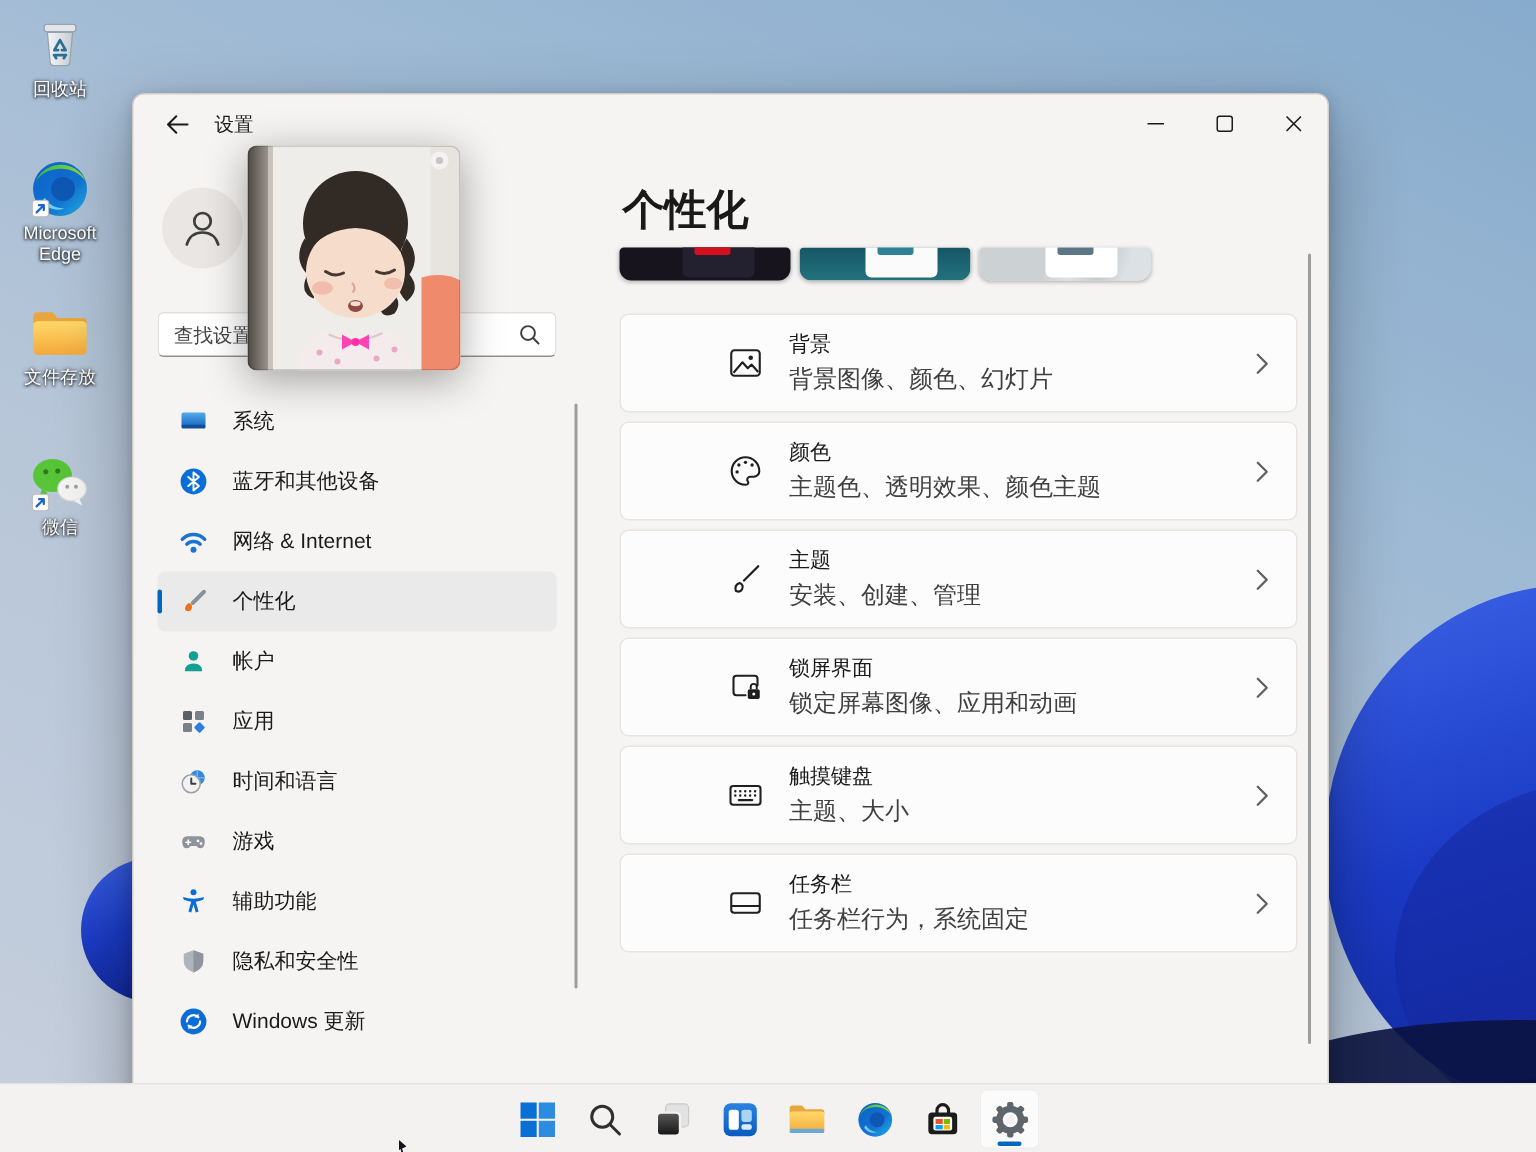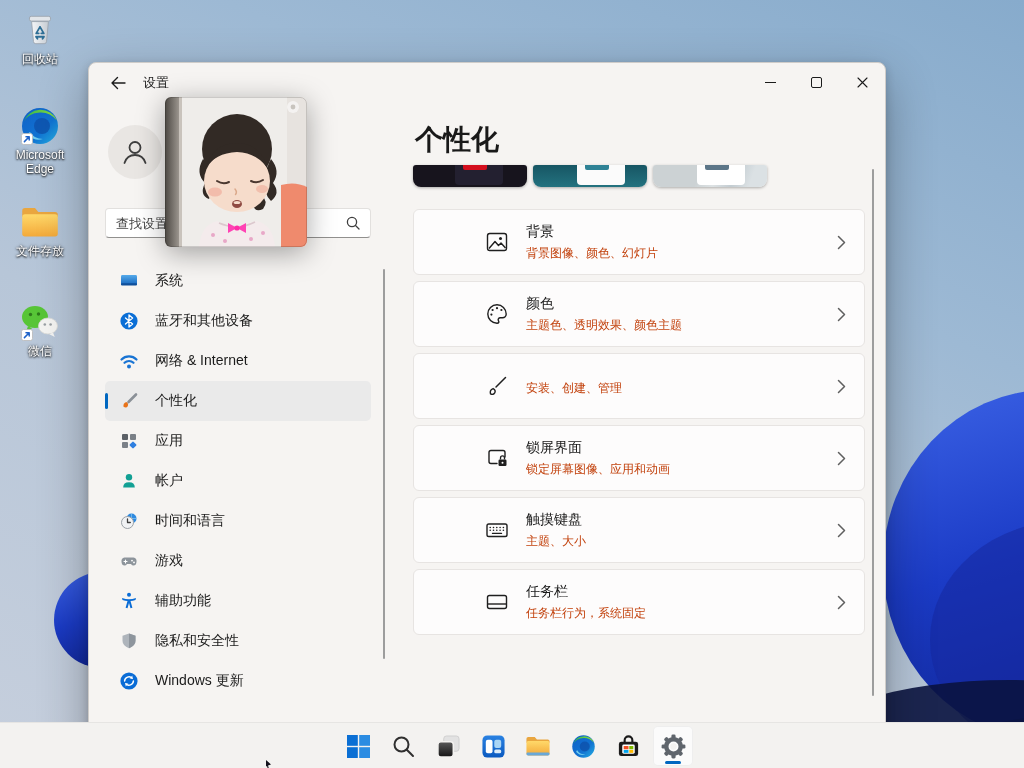--- a/index.html
+++ b/index.html
@@ -49,21 +49,21 @@
   .thumbs{position:absolute;left:324px;top:102px;display:flex;gap:6px;}
   .thumb{width:114px;height:22px;border-radius:3px 3px 8px 8px;position:relative;overflow:hidden;
          box-shadow:0 1px 3px rgba(0,0,0,.3);cursor:pointer;}
   .thumb .miniwin{position:absolute;border-radius:4px;}
   .cards{position:absolute;left:324px;top:146px;width:452px;display:flex;flex-direction:column;gap:6px;}
   .card{height:66px;background:#fdfcfc;border:1px solid #e7e4e2;border-radius:6px;box-sizing:border-box;
         display:flex;align-items:center;cursor:pointer;padding-left:48px;}
   .card .c-icon{width:26px;height:26px;margin-left:22px;flex:0 0 auto;}
   .card .c-text{margin-left:16px;flex:1;}
   .card .c-title{font-size:14px;color:#191919;}
-  .card .c-sub{font-size:12px;color:#c2410c;margin-top:4px;}
+  .card .c-sub{font-size:16px;color:#404040;margin-top:4px;}
   .card .c-chev{margin-right:18px;flex:0 0 auto;}
   .main-scroll{position:absolute;left:783px;top:106px;width:2px;height:527px;background:#9d9d9d;border-radius:1px;cursor:pointer;}
   
   .photo{position:absolute;left:165px;top:97px;width:142px;height:150px;filter:drop-shadow(0 6px 14px rgba(0,0,0,.35));}
   
   .taskbar{position:absolute;left:0;top:722px;width:1024px;height:46px;background:#f3f2f0;border-top:1px solid rgba(0,0,0,.05);box-sizing:border-box;}
   .tb-group{position:absolute;left:338px;top:3px;display:flex;gap:5px;}
   .tb-btn{width:40px;height:40px;border-radius:5px;display:flex;align-items:center;justify-content:center;position:relative;cursor:pointer;}
   .tb-btn.active{background:#fbfbfb;box-shadow:0 0 0 1px rgba(0,0,0,.05) inset;}
   .tb-btn.active .pill{position:absolute;left:12px;bottom:2px;width:16px;height:3px;border-radius:2px;background:#0067c0;}
@@ -257,33 +257,33 @@
     <div class="nav-item selected">
       <div class="sel-pill"></div>
       <svg class="ni-icon" viewBox="0 0 20 20">
         <path d="M17,3.5 L9.5,11" stroke="#8a9097" stroke-width="2.6" stroke-linecap="round"></path>
         <path d="M4.5,15.8 q-0.6-3.6 2.8-4.8 q2.6,1.6 1.4,4.2 q-1.2,2.2-4.2,0.6 z" fill="#e8731a"></path>
       </svg>
       <span class="ni-label">个性化</span>
     </div>
     <div class="nav-item">
       <svg class="ni-icon" viewBox="0 0 20 20">
+        <circle cx="10" cy="6.3" r="3.2" fill="#12a094"></circle>
+        <path d="M4.2,16.5 q0-5.2 5.8-5.2 q5.8,0 5.8,5.2 z" fill="#12a094"></path>
+      </svg>
+      <span class="ni-label">帐户</span>
+    </div>
+    <div class="nav-item">
+      <svg class="ni-icon" viewBox="0 0 20 20">
         <rect x="3" y="3" width="6" height="6" rx="1" fill="#5b6066"></rect>
         <rect x="11" y="3" width="6" height="6" rx="1" fill="#7a8087"></rect>
         <rect x="3" y="11" width="6" height="6" rx="1" fill="#7a8087"></rect>
         <rect x="11.3" y="11.3" width="5.4" height="5.4" rx="1" transform="rotate(45 14 14)" fill="#2f7fe0"></rect>
       </svg>
       <span class="ni-label">应用</span>
-    </div>
-    <div class="nav-item">
-      <svg class="ni-icon" viewBox="0 0 20 20">
-        <circle cx="10" cy="6.3" r="3.2" fill="#12a094"></circle>
-        <path d="M4.2,16.5 q0-5.2 5.8-5.2 q5.8,0 5.8,5.2 z" fill="#12a094"></path>
-      </svg>
-      <span class="ni-label">帐户</span>
     </div>
     <div class="nav-item">
       <svg class="ni-icon" viewBox="0 0 20 20">
         <circle cx="12.5" cy="7.5" r="5" fill="#2f8ae0"></circle>
         <path d="M8,7.5 h9 M12.5,3 v9" stroke="#7fc0ef" stroke-width="0.8"></path>
         <circle cx="8.5" cy="11.5" r="6" fill="#f1f2f4" stroke="#9aa0a6" stroke-width="1"></circle>
         <path d="M8.5,11.5 V8 M8.5,11.5 h2.8" stroke="#3e3e3e" stroke-width="1.3" stroke-linecap="round"></path>
       </svg>
       <span class="ni-label">时间和语言</span>
     </div>
@@ -372,20 +372,21 @@
         <path d="M1.5,1.5 L7.5,7.5 L1.5,13.5" fill="none" stroke="#5f5f5f" stroke-width="1.5" stroke-linecap="round" stroke-linejoin="round"></path>
       </svg>
     </div>
 
     <div class="card">
       <svg class="c-icon" viewBox="0 0 26 26">
         <path d="M21.5,4.5 L12,14" stroke="#1f1f1f" stroke-width="1.5" stroke-linecap="round"></path>
         <path d="M6.5,20.8 q-1-4 2.6-5.2 q3,1.5 1.6,4.3 q-1.4,2.4-4.2,0.9 z" fill="none" stroke="#1f1f1f" stroke-width="1.4"></path>
       </svg>
       <div class="c-text">
+        <div class="c-title">主题</div>
         <div class="c-sub">安装、创建、管理</div>
       </div>
       <svg class="c-chev" width="9" height="15" viewBox="0 0 9 15">
         <path d="M1.5,1.5 L7.5,7.5 L1.5,13.5" fill="none" stroke="#5f5f5f" stroke-width="1.5" stroke-linecap="round" stroke-linejoin="round"></path>
       </svg>
     </div>
 
     <div class="card">
       <svg class="c-icon" viewBox="0 0 26 26">
         <path d="M21,12 v-4.5 q0-2-2-2 h-12 q-2,0-2,2 v9 q0,2 2,2 h6" fill="none" stroke="#1f1f1f" stroke-width="1.4" stroke-linecap="round"></path>

